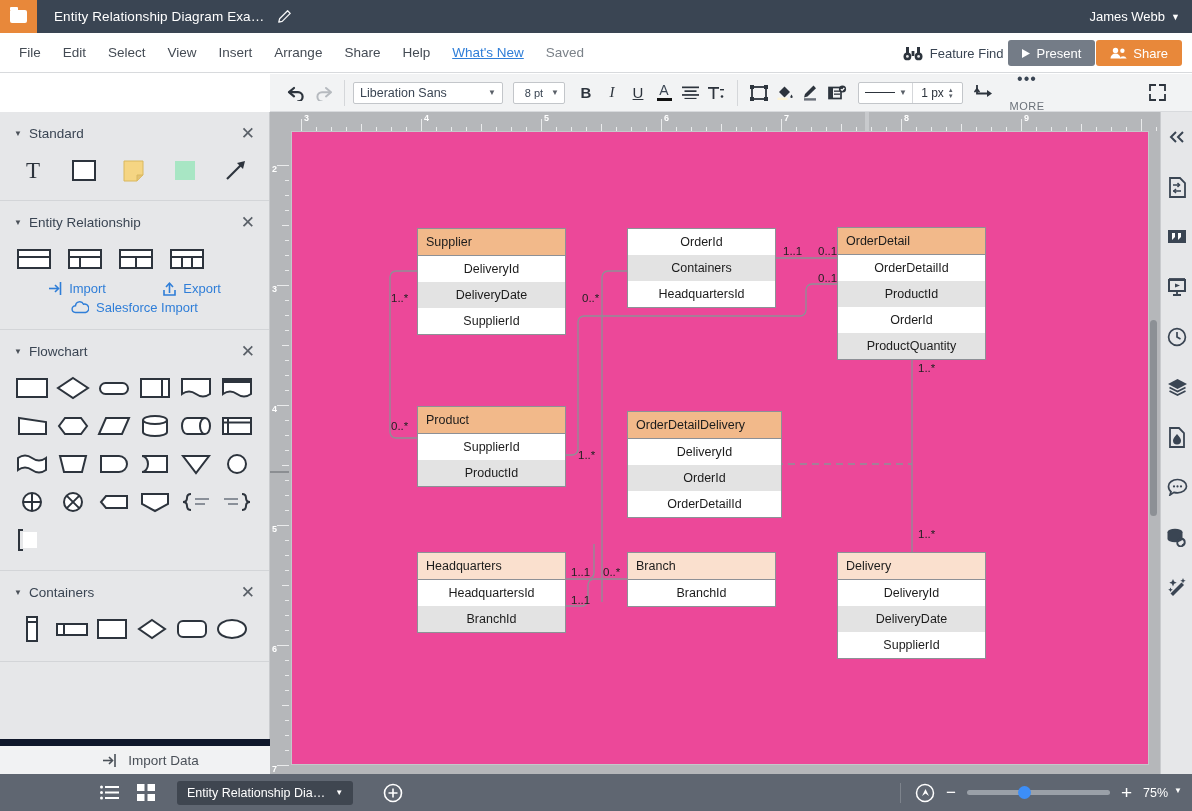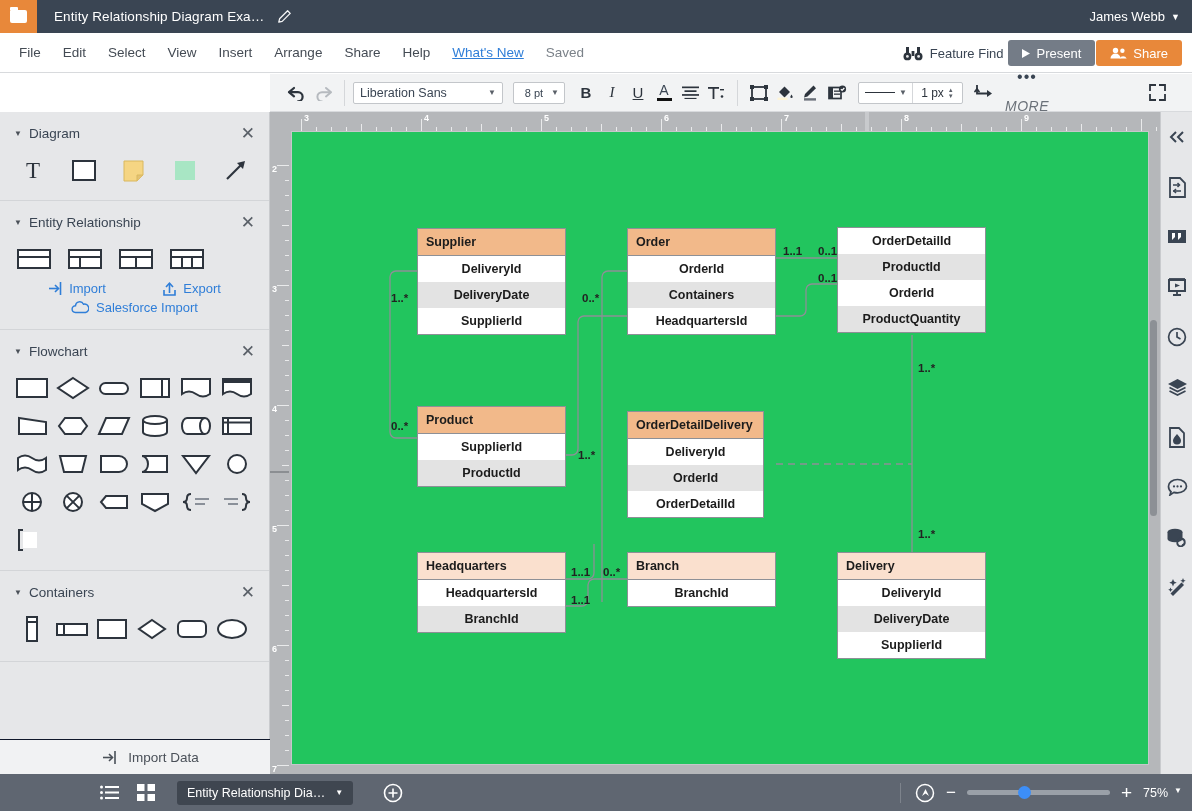--- a/index.html
+++ b/index.html
@@ -126,21 +126,21 @@
     width: 50px; border-left: 1px solid #d5d7da; height: 100%;
     display: flex; align-items: center; justify-content: center;
     font-size: 12px; color: #2d343d; gap: 4px; cursor: pointer;
   }
   .spin { display: flex; flex-direction: column; font-size: 6px; line-height: 6px; color: #5a6068; }
   .more-btn {
     display: flex; flex-direction: column; align-items: center; justify-content: center;
     cursor: pointer; width: 40px;
   }
   .more-dots { font-size: 16px; color: #3a4553; line-height: 10px; letter-spacing: 1px; }
-  .more-label { font-size: 14px; color: #6b7179; letter-spacing: .5px; margin-top: 16px; font-style: italic; }
+  .more-label { font-size: 11px; color: #6b7179; letter-spacing: .5px; margin-top: 16px; }
 
   
   .leftpanel {
     position: absolute; top: 112px; left: 0; width: 270px; height: 627px;
     background: #e6e7e9; border-right: 1px solid #c9cbce; overflow: hidden;
   }
   .panel-sec { border-bottom: 1px solid #d3d5d8; }
   .sec-head {
     height: 42px; display: flex; align-items: center; padding: 0 14px;
     position: relative; cursor: pointer;
@@ -171,21 +171,21 @@
     padding: 0 12px 14px 12px;
   }
   .fc-cell {
     height: 32px; display: flex; align-items: center; justify-content: center; cursor: pointer;
   }
   .cont-row { display: flex; padding: 0 12px 16px 12px; gap: 0; }
   .cont-cell { width: 40px; height: 32px; display: flex; align-items: center; justify-content: center; cursor: pointer; }
 
   .import-data-bar {
     position: absolute; top: 739px; left: 0; width: 302px; height: 35px;
-    background: #f1f2f3; border-top: 1px solid #0f172a; border-right: 1px solid #c9cbce;
+    background: #f1f2f3; border-top: 7px solid #0f172a; border-right: 1px solid #c9cbce;
     display: flex; align-items: center; justify-content: center; gap: 9px;
     font-size: 13.5px; color: #4a5058; cursor: pointer;
   }
 
   
   .ruler-h {
     position: absolute; top: 112px; left: 270px; width: 890px; height: 19px;
     background: #b5b7ba; overflow: hidden;
   }
   .ruler-v {
@@ -202,21 +202,21 @@
   .rv-tick { position: absolute; right: 0; height: 1px; background: #e9eaeb; }
   .rh-shade { position: absolute; top: 0; height: 19px; background: #c8cacd; }
 
   
   .canvas-area {
     position: absolute; top: 131px; left: 289px; width: 871px; height: 643px;
     background: #b5b7ba; overflow: hidden;
   }
   .page {
     position: absolute; top: 0; left: 2px; width: 858px; height: 634px;
-    background: #22c55e; border: 1px solid #c5c7ca; font-weight: bold;
+    background: #ec4899; border: 1px solid #c5c7ca;
   }
   .hscroll-track {
     position: absolute; bottom: 3px; left: 289px; width: 871px; height: 8px;
   }
   .hscroll-thumb {
     position: absolute; left: 281px; width: 297px; height: 7px;
     background: #8c9095; border-radius: 4px;
   }
   .vscroll-thumb {
     position: absolute; top: 189px; right: 3px; width: 7px; height: 196px;
@@ -473,21 +473,21 @@
         <path d="M11 17 L17 17 L17 11" fill="none" stroke="#2d343d" stroke-width="1.8"></path>
       </svg>
     </div>
   </div>
 
   <div class="leftpanel">
 
     <div class="panel-sec">
       <div class="sec-head">
         <span class="sec-caret">▼</span>
-        <span class="sec-title">Diagram</span>
+        <span class="sec-title">Standard</span>
         <span class="sec-x">✕</span>
       </div>
       <div class="shape-row">
         <div class="sh">
           <svg width="26" height="26" viewBox="0 0 26 26">
               <text x="13" y="21" font-family="'Liberation Serif',serif" font-size="23" text-anchor="middle" fill="#2d343d">T</text>
             </svg>
         </div>
         <div class="sh">
           <svg width="26" height="26" viewBox="0 0 26 26">
@@ -926,37 +926,37 @@
       </svg>
 
       <div id="entities">
           <div class="entity" style="left: 125px; top: 96px; width: 149px;">
             <div class="ent-head">Supplier</div>
             <div class="ent-row">DeliveryId</div>
             <div class="ent-row alt">DeliveryDate</div>
             <div class="ent-row">SupplierId</div>
           </div>
           <div class="entity" style="left: 335px; top: 96px; width: 149px;">
-            <div class="ent-head">Order</div>
             <div class="ent-row">OrderId</div>
             <div class="ent-row alt">Containers</div>
             <div class="ent-row">HeadquartersId</div>
           </div>
           <div class="entity" style="left: 545px; top: 95px; width: 149px;">
+            <div class="ent-head">OrderDetail</div>
             <div class="ent-row">OrderDetailId</div>
             <div class="ent-row alt">ProductId</div>
             <div class="ent-row">OrderId</div>
             <div class="ent-row alt">ProductQuantity</div>
           </div>
           <div class="entity" style="left: 125px; top: 274px; width: 149px;">
             <div class="ent-head">Product</div>
             <div class="ent-row">SupplierId</div>
             <div class="ent-row alt">ProductId</div>
           </div>
-          <div class="entity" style="left: 335px; top: 279px; width: 137px;">
+          <div class="entity" style="left: 335px; top: 279px; width: 155px;">
             <div class="ent-head">OrderDetailDelivery</div>
             <div class="ent-row">DeliveryId</div>
             <div class="ent-row alt">OrderId</div>
             <div class="ent-row">OrderDetailId</div>
           </div>
           <div class="entity" style="left: 125px; top: 420px; width: 149px;">
             <div class="ent-head light">Headquarters</div>
             <div class="ent-row">HeadquartersId</div>
             <div class="ent-row alt">BranchId</div>
           </div>

